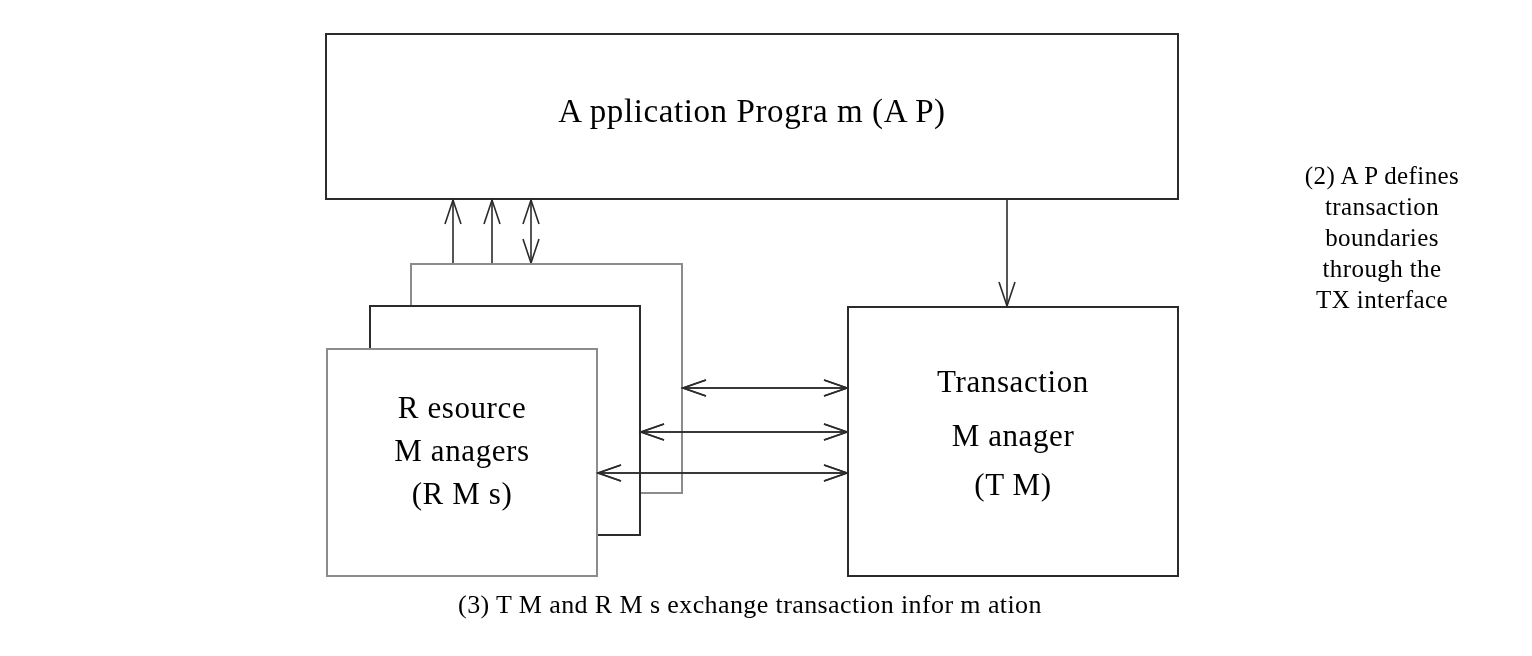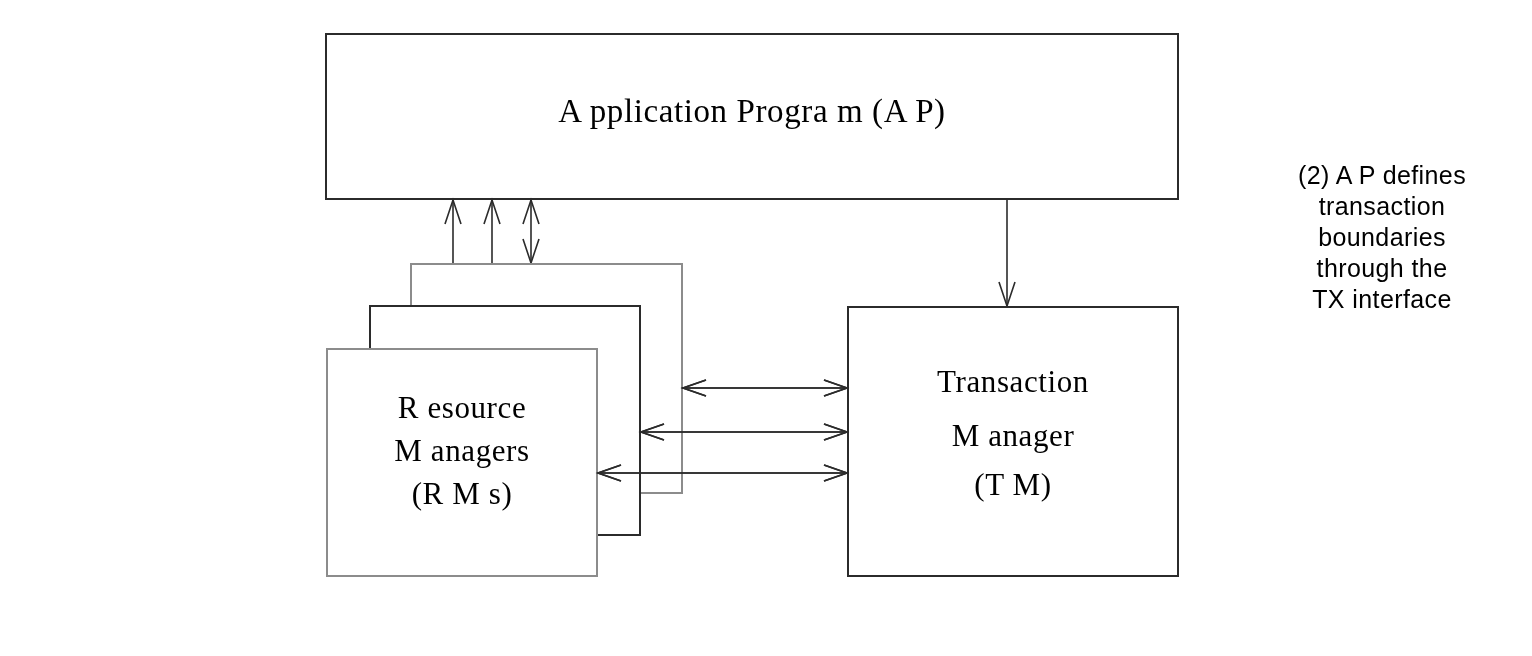--- a/index.html
+++ b/index.html
@@ -44,21 +44,21 @@
     font-family: "Liberation Serif", "DejaVu Serif", serif;
     fill: #000000;
     text-anchor: middle;
     letter-spacing: 0.6px;
   }
   .label-ap { font-size: 33px; }
   .label-rm { font-size: 31px; }
   .label-tm { font-size: 31px; }
   .annotation {
     position: absolute;
-    font-family: Liberation Sans, sans-serif;
+    font-family: Liberation Serif, serif;
     font-size: 25px;
     line-height: 31px;
     color: #000000;
     text-align: center;
     white-space: pre-line;
     letter-spacing: 0.4px;
   }
   #annotation-left {
     left: 8px;
     top: 192px;
@@ -178,14 +178,15 @@
 
   </svg>
 
 
   <div class="annotation" id="annotation-right">(2)  A P defines
 transaction
 boundaries
 through the
 TX interface</div>
 
+  <div id="caption-bottom">(3)  T M  and R M s exchange transaction infor m ation</div>
 
 </div>
 
 </body></html>

